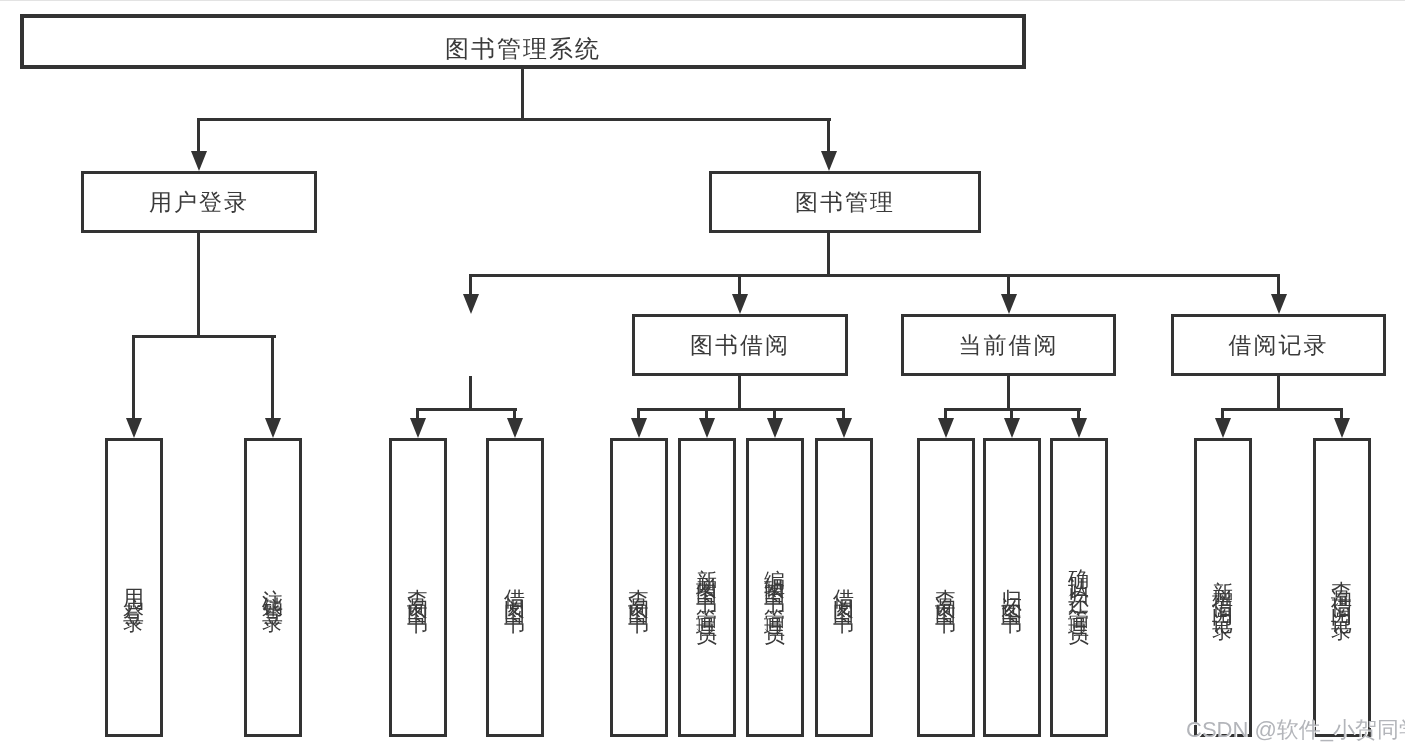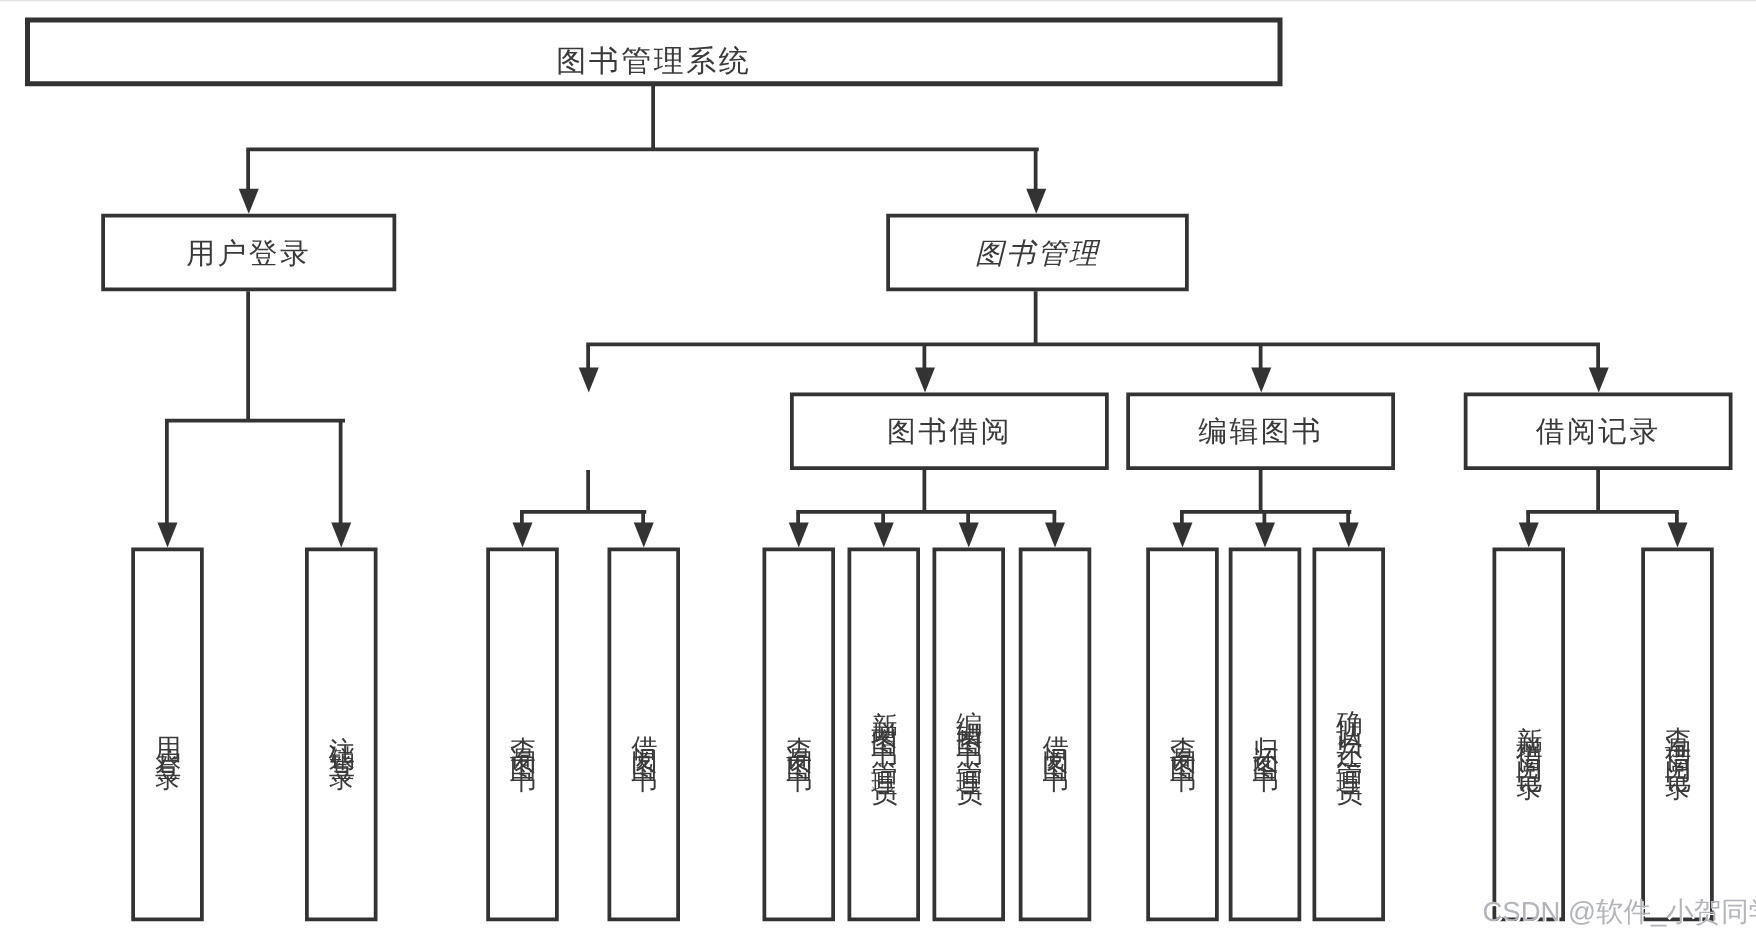--- a/index.html
+++ b/index.html
@@ -74,21 +74,21 @@
   <div class="vline" style="left:521px;top:67px;height:52px;"></div>
   <div class="hline" style="left:197px;top:117px;width:634px;"></div>
   <div class="vline" style="left:197px;top:119px;height:33px;"></div>
   <div class="arrow" style="left:191px;top:150px;"></div>
   <div class="vline" style="left:827px;top:119px;height:33px;"></div>
   <div class="arrow" style="left:821px;top:150px;"></div>
 
   <div class="box" style="left:81px;top:170px;width:236px;height:62px;">
     <span class="hlabel">用户登录</span>
   </div>
-  <div class="box" style="left:709px;top:170px;width:242px;height:62px;font-style:italic;">
+  <div class="box" style="left:709px;top:170px;width:272px;height:62px;">
     <span class="hlabel">图书管理</span>
   </div>
 
   <div class="vline" style="left:197px;top:232px;height:104px;"></div>
   <div class="hline" style="left:132px;top:334px;width:144px;"></div>
   <div class="vline" style="left:132px;top:336px;height:82px;"></div>
   <div class="arrow" style="left:126px;top:417px;"></div>
   <div class="vline" style="left:271px;top:336px;height:82px;"></div>
   <div class="arrow" style="left:265px;top:417px;"></div>
 
@@ -96,25 +96,25 @@
   <div class="hline" style="left:469px;top:273px;width:811px;"></div>
   <div class="vline" style="left:469px;top:275px;height:19px;"></div>
   <div class="arrow" style="left:463px;top:293px;"></div>
   <div class="vline" style="left:738px;top:275px;height:19px;"></div>
   <div class="arrow" style="left:732px;top:293px;"></div>
   <div class="vline" style="left:1007px;top:275px;height:19px;"></div>
   <div class="arrow" style="left:1001px;top:293px;"></div>
   <div class="vline" style="left:1277px;top:275px;height:19px;"></div>
   <div class="arrow" style="left:1271px;top:293px;"></div>
 
-  <div class="box" style="left:632px;top:313px;width:255px;height:62px;">
+  <div class="box" style="left:632px;top:313px;width:216px;height:62px;">
     <span class="hlabel">图书借阅</span>
   </div>
   <div class="box" style="left:901px;top:313px;width:215px;height:62px;">
-    <span class="hlabel">编辑图书</span>
+    <span class="hlabel">当前借阅</span>
   </div>
   <div class="box" style="left:1171px;top:313px;width:215px;height:62px;">
     <span class="hlabel">借阅记录</span>
   </div>
 
   <div class="vline" style="left:469px;top:375px;height:34px;"></div>
   <div class="hline" style="left:416px;top:407px;width:101px;"></div>
   <div class="vline" style="left:416px;top:409px;height:9px;"></div>
   <div class="arrow" style="left:410px;top:417px;"></div>
   <div class="vline" style="left:513px;top:409px;height:9px;"></div>

